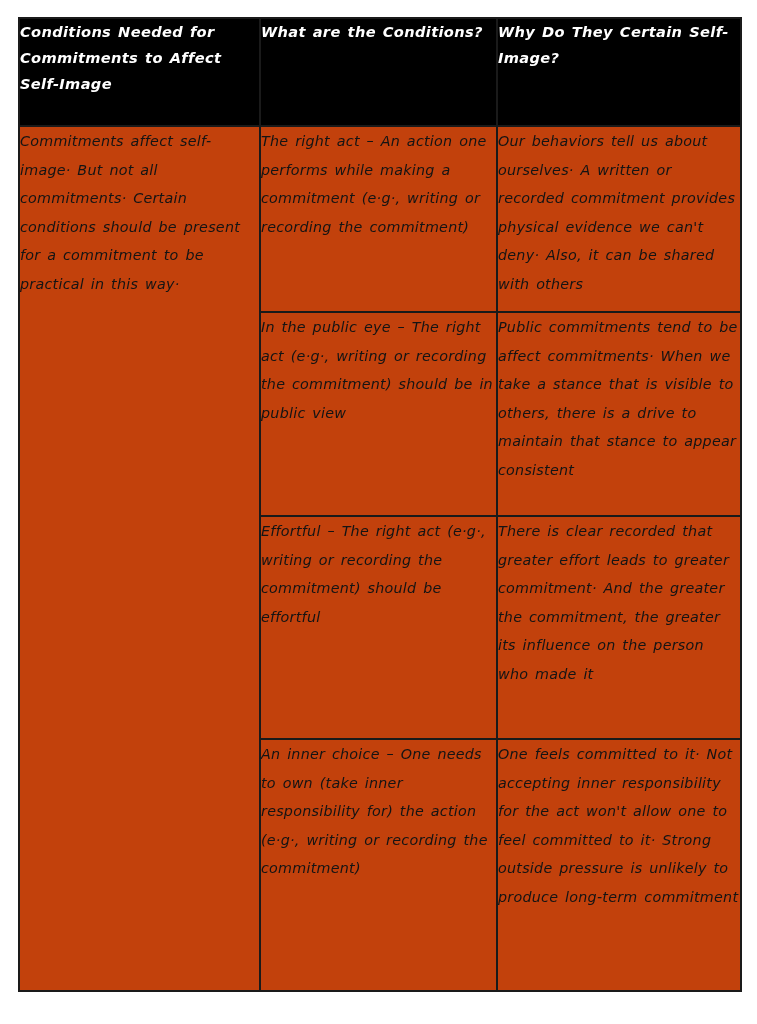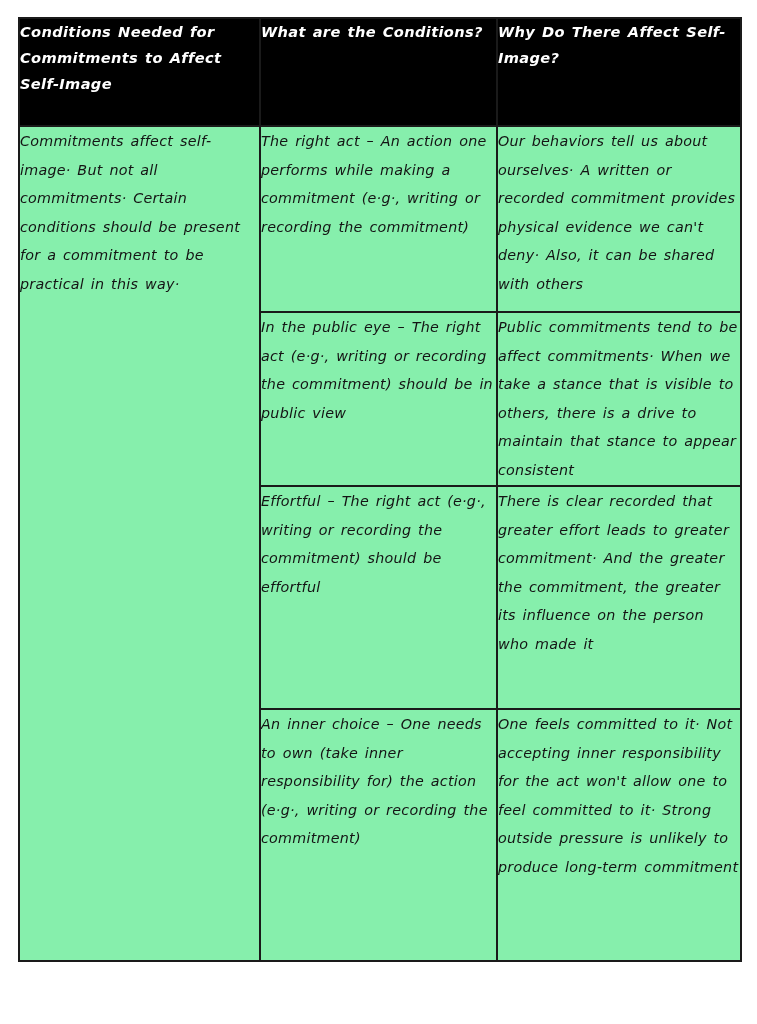--- a/index.html
+++ b/index.html
@@ -31,21 +31,21 @@
     top: 17px;
     width: 722px;
     height: 992px;
     box-sizing: border-box;
   }
 
   table.matrix {
     width: 722px;
     border-collapse: collapse;
     table-layout: fixed;
-    background: #86efac;
+    background: #c2410c;
   }
 
   table.matrix col.c1 { width: 241px; }
   table.matrix col.c2 { width: 237px; }
   table.matrix col.c3 { width: 244px; }
 
   table.matrix th,
   table.matrix td {
     border: 2px solid #1a1a1a;
     vertical-align: top;
@@ -85,21 +85,21 @@
     font-size: 14.3px;
     line-height: 28.5px;
     color: #141414;
     letter-spacing: 0.25px;
     word-spacing: 2px;
     text-align: left;
   }
 
   td.intro-cell { }
   tr.r1 td { height: 186px; }
-  tr.r2 td { height: 174px; border-radius: 31px; }
+  tr.r2 td { height: 204px; border-radius: 31px; }
   tr.r3 td { height: 223px; }
   tr.r4 td { height: 252px; }
 
   td.spanner {
     vertical-align: top;
   }
 
   
   .watermark {
     position: absolute;
@@ -136,21 +136,21 @@
 
       <thead>
         <tr>
           <th>
             <span class="htext">Conditions Needed for Commitments to Affect Self-Image</span>
           </th>
           <th>
             <span class="htext">What are the Conditions?</span>
           </th>
           <th>
-            <span class="htext">Why Do There Affect Self-Image?</span>
+            <span class="htext">Why Do They Certain Self-Image?</span>
           </th>
         </tr>
       </thead>
 
       <tbody>
         <tr class="r1">
           <td class="intro-cell spanner" rowspan="4">
             <span class="btext">Commitments affect self-image· But not all commitments· Certain conditions should be present for a commitment to be practical in this way·</span>
           </td>
           <td>

